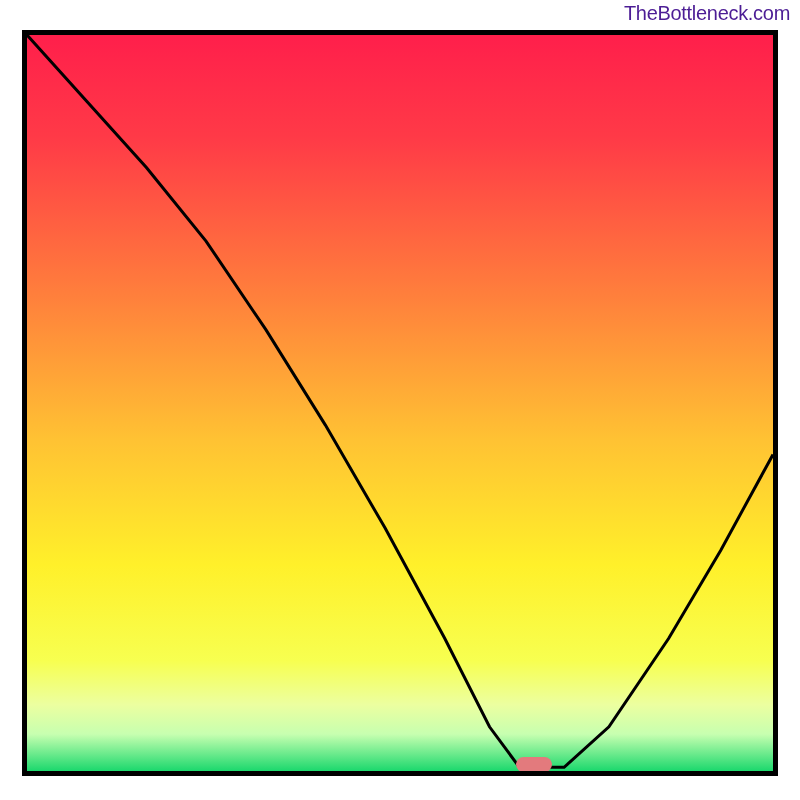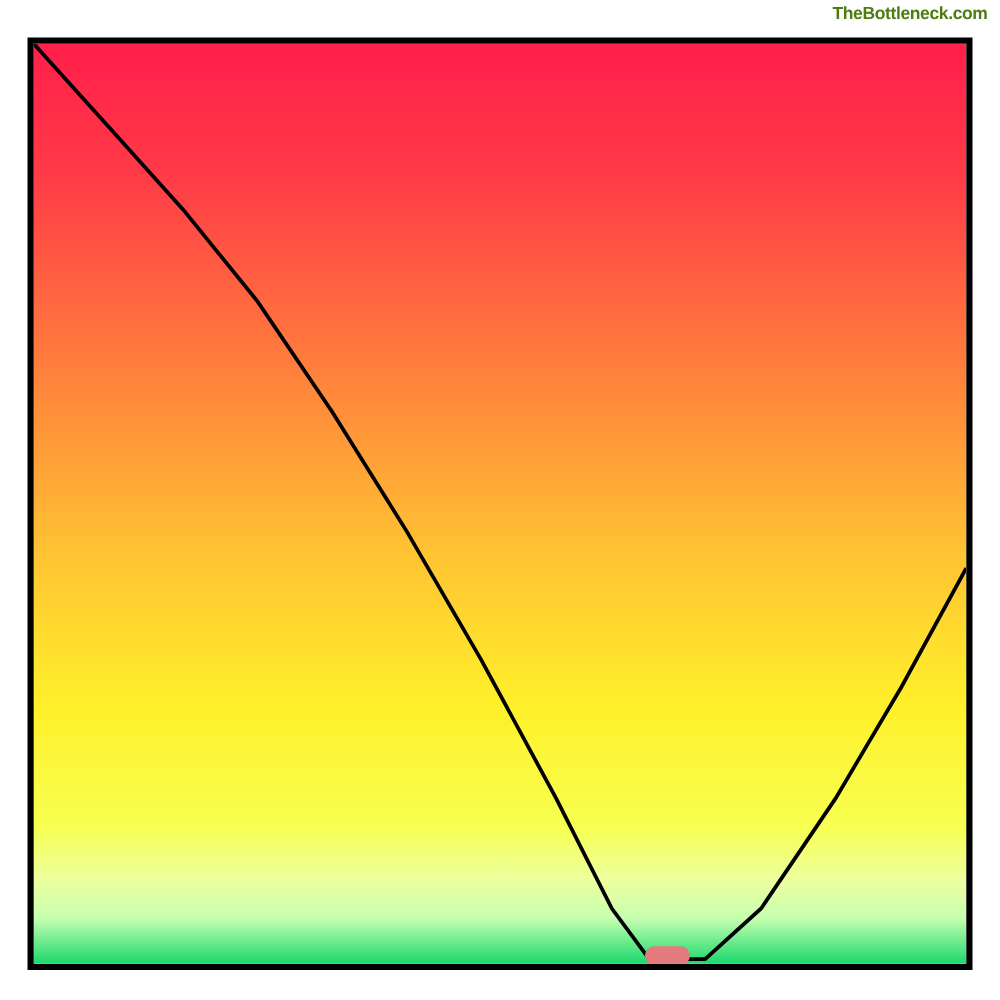--- a/index.html
+++ b/index.html
@@ -13,23 +13,23 @@
   .container {
     position: relative;
     width: 800px;
     height: 800px;
   }
   .watermark {
     position: absolute;
     top: 2px;
     right: 10px;
     font-family: Arial, Helvetica, sans-serif;
-    font-size: 14px;
-    font-weight: 700;
-    color: #4d7c0f;
+    font-size: 20px;
+    font-weight: 400;
+    color: #4c1d95;
     letter-spacing: -0.3px;
     z-index: 10;
   }
   .plot-frame {
     position: absolute;
     left: 22px;
     top: 30px;
     width: 756px;
     height: 746px;
     box-sizing: border-box;

